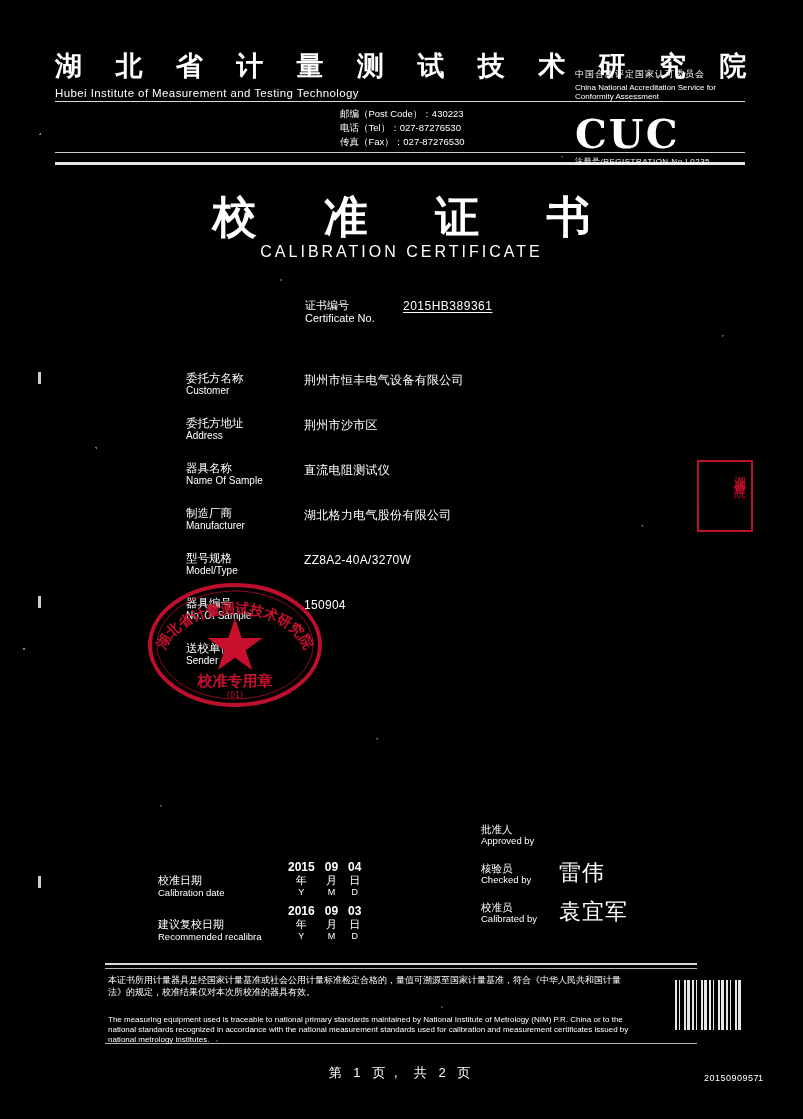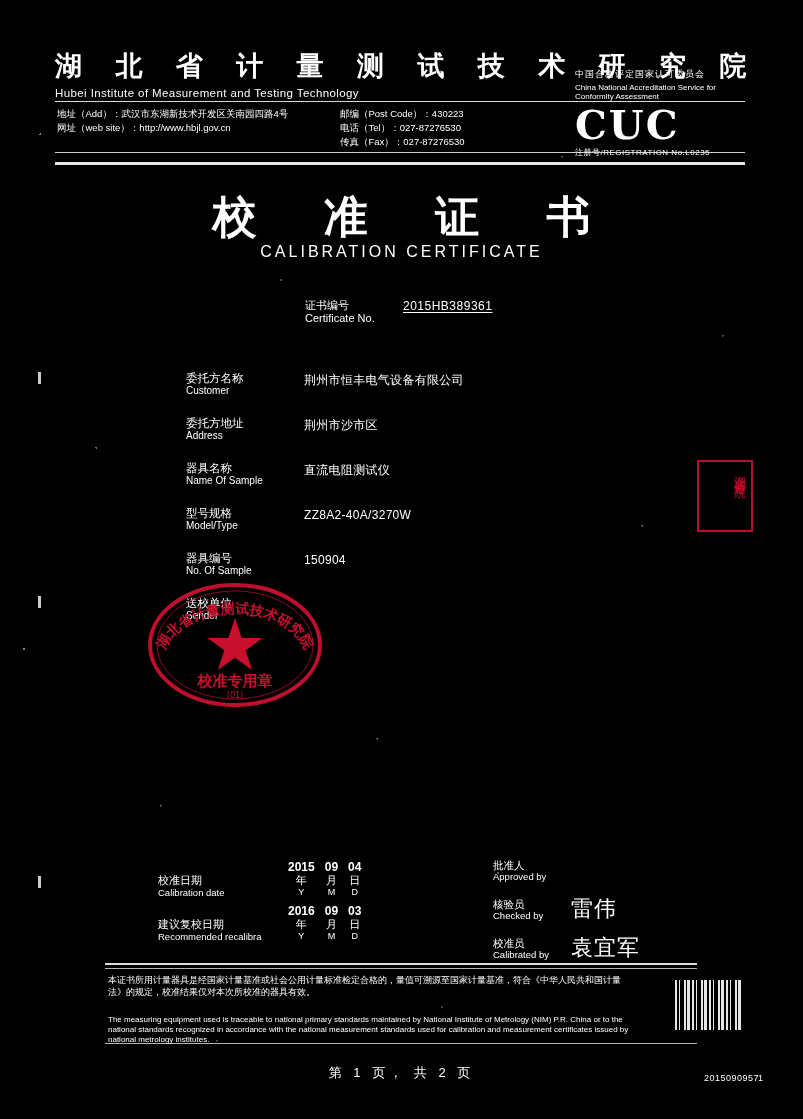--- a/index.html
+++ b/index.html
@@ -122,21 +122,21 @@
   .accred-en {
     font-size: 8px;
     margin-top: 2px;
     filter: blur(.4px);
   }
   .cuc {
     font-family: "DejaVu Serif", serif;
     font-size: 40px;
     font-weight: bold;
     letter-spacing: 2px;
-    margin-top: 4px;
+    margin-top: 13px;
     line-height: 1;
   }
   .cuc-no {
     font-size: 8px;
     letter-spacing: .5px;
     margin-top: 2px;
     filter: blur(.4px);
   }
 
   
@@ -238,24 +238,23 @@
     box-sizing: border-box;
     font-family: "DejaVu Sans", sans-serif;
     writing-mode: vertical-rl;
     letter-spacing: 2px;
     opacity: .95;
   }
 
   
   .sig-block {
     position: absolute;
-    right: 80px;
+    right: 92px;
     top: 820px;
     width: 230px;
-    margin-top: 36px;
   }
   .sig-row {
     display: flex;
     align-items: center;
     margin-bottom: 11px;
     height: 28px;
   }
   .sig-row .lbl {
     width: 78px;
     flex: none;
@@ -399,24 +398,20 @@
   <div class="edge-mark" style="top:596px;"></div>
   <div class="edge-mark" style="top:876px;"></div>
 
   <div class="header">
     <div class="org-cn">湖 北 省 计 量 测 试 技 术 研 究 院</div>
     <div class="org-en">Hubei Institute of Measurement and Testing Technology</div>
   </div>
 
   <div class="rule-top"></div>
 
-  <div class="contact">
-    <div>地址（Add）：武汉市东湖新技术开发区关南园四路4号</div>
-    <div>网址（web site）：http://www.hbjl.gov.cn</div>
-  </div>
   <div class="contact2">
     <div>邮编（Post Code）：430223</div>
     <div>电话（Tel）：027-87276530</div>
     <div>传真（Fax）：027-87276530</div>
   </div>
 
   <div class="accred">
     <div class="accred-cn">中国合格评定国家认可委员会</div>
     <div class="accred-en">China National Accreditation Service for Conformity Assessment</div>
     <div class="cuc">CUC</div>
@@ -456,20 +451,27 @@
     </div>
 
     <div class="frow">
       <div class="lbl">
         <span class="cn">器具名称</span>
         <span class="en">Name Of Sample</span>
       </div>
       <div class="val">直流电阻测试仪</div>
     </div>
 
+    <div class="frow">
+      <div class="lbl">
+        <span class="cn">制造厂商</span>
+        <span class="en">Manufacturer</span>
+      </div>
+      <div class="val">湖北格力电气股份有限公司</div>
+    </div>
 
     <div class="frow">
       <div class="lbl">
         <span class="cn">型号规格</span>
         <span class="en">Model/Type</span>
       </div>
       <div class="val">ZZ8A2-40A/3270W</div>
     </div>
 
     <div class="frow">

